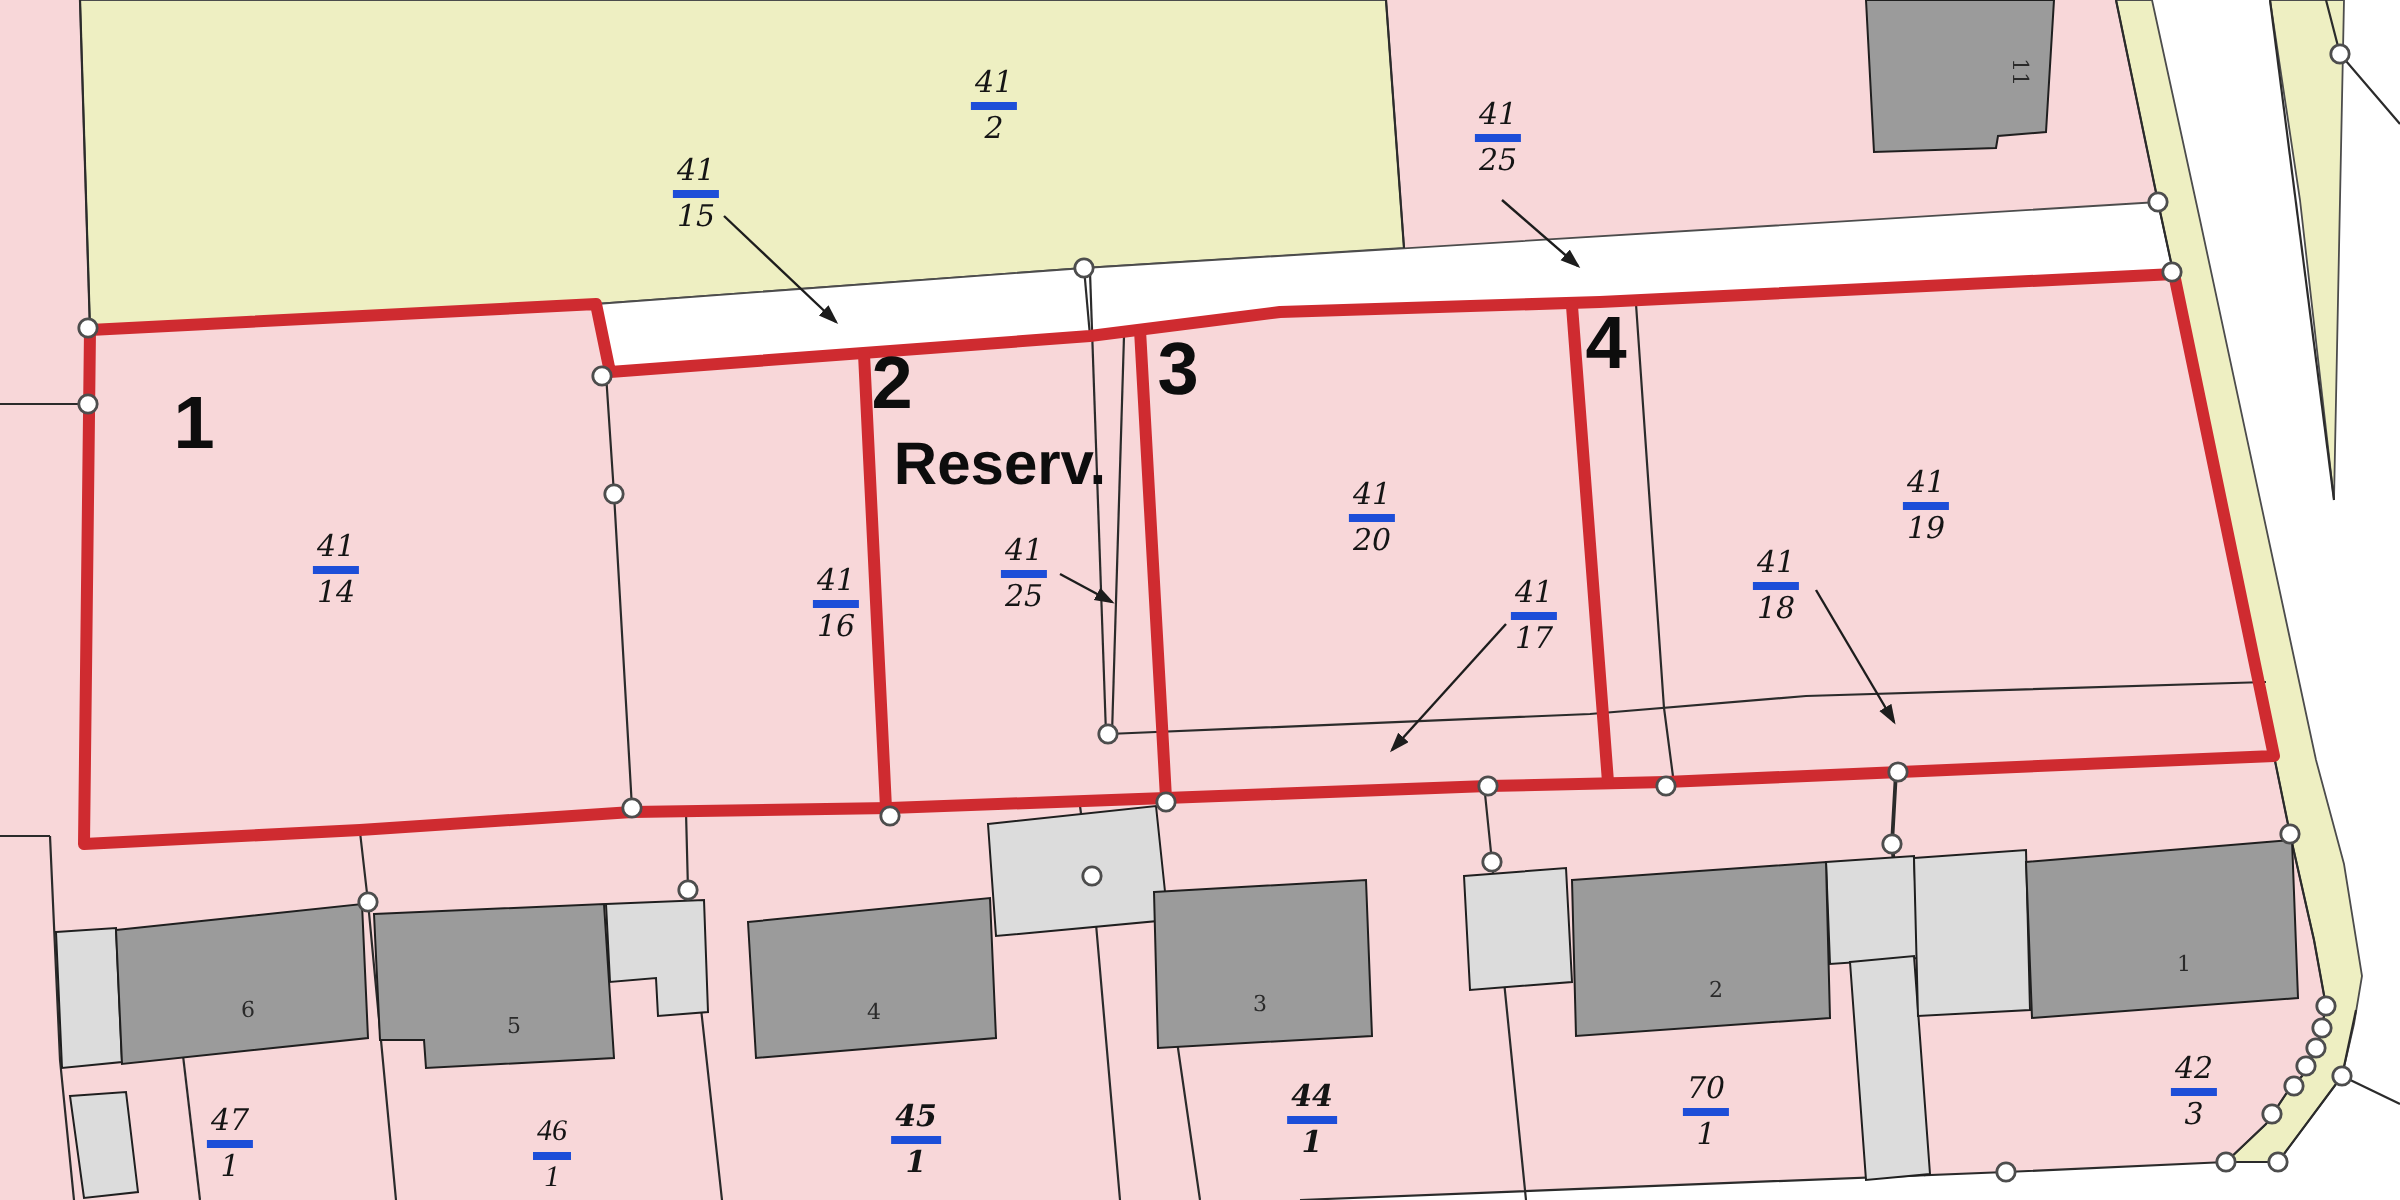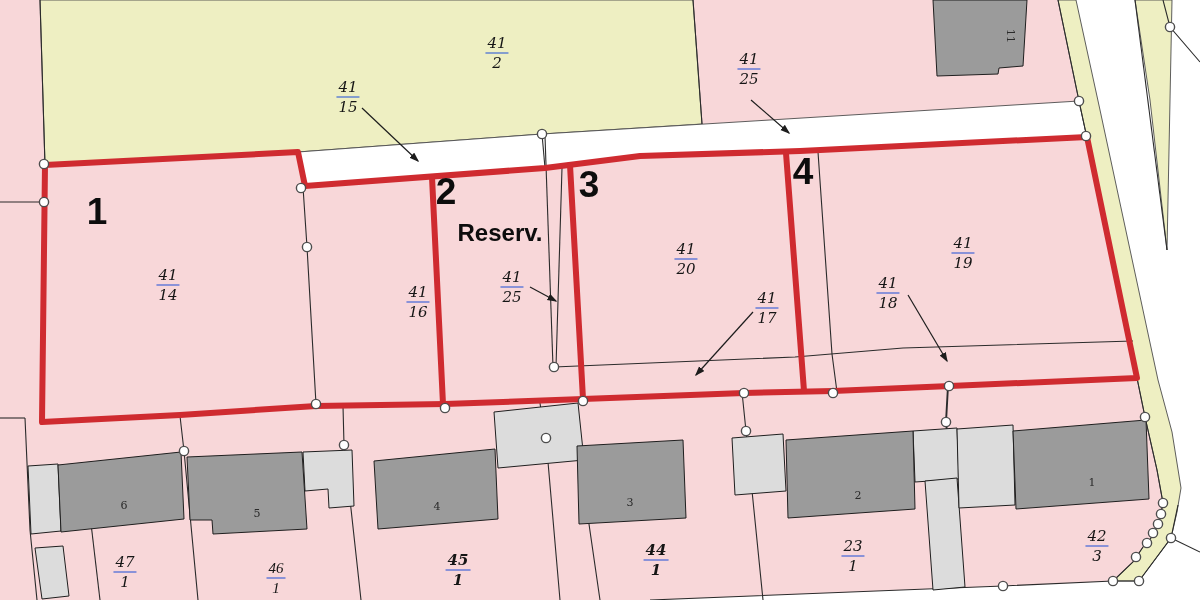--- a/index.html
+++ b/index.html
@@ -4,21 +4,21 @@
 <style>
   html,body{margin:0;padding:0;background:#ffffff;}
   .map{position:relative;width:1200px;height:600px;overflow:hidden;
        background:var(--parcel-pink,#f8d7d9);font-family:"Liberation Sans",sans-serif;}
   .map svg{position:absolute;left:0;top:0;display:block;}
   .labels{position:absolute;left:0;top:0;width:100%;height:100%;}
 
   .frac{position:absolute;transform:translate(-50%,-50%);text-align:center;
         font-family:"DejaVu Serif",serif;font-style:italic;font-size:15px;
         line-height:1;color:#151515;white-space:nowrap;}
-  .frac .num{display:block;border-bottom:1px solid #1d4ed8;padding:0 2px 2px;}
+  .frac .num{display:block;border-bottom:4px solid #1d4ed8;padding:0 2px 2px;}
   .frac .den{display:block;margin-top:2px;}
 
   .plotnum{position:absolute;transform:translate(-50%,-50%);
            font-family:"Liberation Sans",sans-serif;font-weight:bold;
            font-size:37px;color:#0d0d0d;}
   .status{position:absolute;transform:translate(-50%,-50%);
           font-family:"Liberation Sans",sans-serif;font-weight:bold;
           font-size:30px;color:#0d0d0d;white-space:nowrap;}
   .bnum{position:absolute;transform:translate(-50%,-50%);
         font-family:"DejaVu Serif",serif;font-size:11px;color:#2a2a2a;}
@@ -188,49 +188,49 @@
         <span class="den">17</span>
       </div>
       <div class="frac" style="left: 888px; top: 293px;">
         <span class="num">41</span>
         <span class="den">18</span>
       </div>
       <div class="frac" style="left: 963px; top: 253px;">
         <span class="num">41</span>
         <span class="den">19</span>
       </div>
-      <div class="frac" style="left: 125px; top: 572px;">
+      <div class="frac" style="left: 115px; top: 572px;">
         <span class="num">47</span>
         <span class="den">1</span>
       </div>
       <div class="frac" style="left: 276px; top: 578px; font-family: Liberation Serif, serif;">
         <span class="num">46</span>
         <span class="den">1</span>
       </div>
       <div class="frac" style="left: 458px; top: 570px; font-weight: bold;">
         <span class="num">45</span>
         <span class="den">1</span>
       </div>
       <div class="frac" style="left: 656px; top: 560px; font-weight: bold;">
         <span class="num">44</span>
         <span class="den">1</span>
       </div>
       <div class="frac" style="left: 853px; top: 556px;">
-        <span class="num">23</span>
+        <span class="num">70</span>
         <span class="den">1</span>
       </div>
       <div class="frac" style="left: 1097px; top: 546px;">
         <span class="num">42</span>
         <span class="den">3</span>
       </div>
       <div class="plotnum" style="left: 97px; top: 212px;">1</div>
       <div class="plotnum" style="left: 446px; top: 192px;">2</div>
       <div class="plotnum" style="left: 589px; top: 185px;">3</div>
       <div class="plotnum" style="left: 803px; top: 172px;">4</div>
-      <div class="status" style="left: 500px; top: 233px; font-size: 24px;">Reserv.</div>
+      <div class="status" style="left: 500px; top: 233px; font-size: 30px;">Reserv.</div>
       <div class="bnum" style="left: 124px; top: 505px;">6</div>
       <div class="bnum" style="left: 257px; top: 513px;">5</div>
       <div class="bnum" style="left: 437px; top: 506px;">4</div>
       <div class="bnum" style="left: 630px; top: 502px;">3</div>
       <div class="bnum" style="left: 858px; top: 495px;">2</div>
       <div class="bnum" style="left: 1092px; top: 482px;">1</div>
       <div class="bnum" style="left: 1010px; top: 36px; transform: translate(-50%, -50%) rotate(90deg);">11</div>
     </div>
 </div>
 

